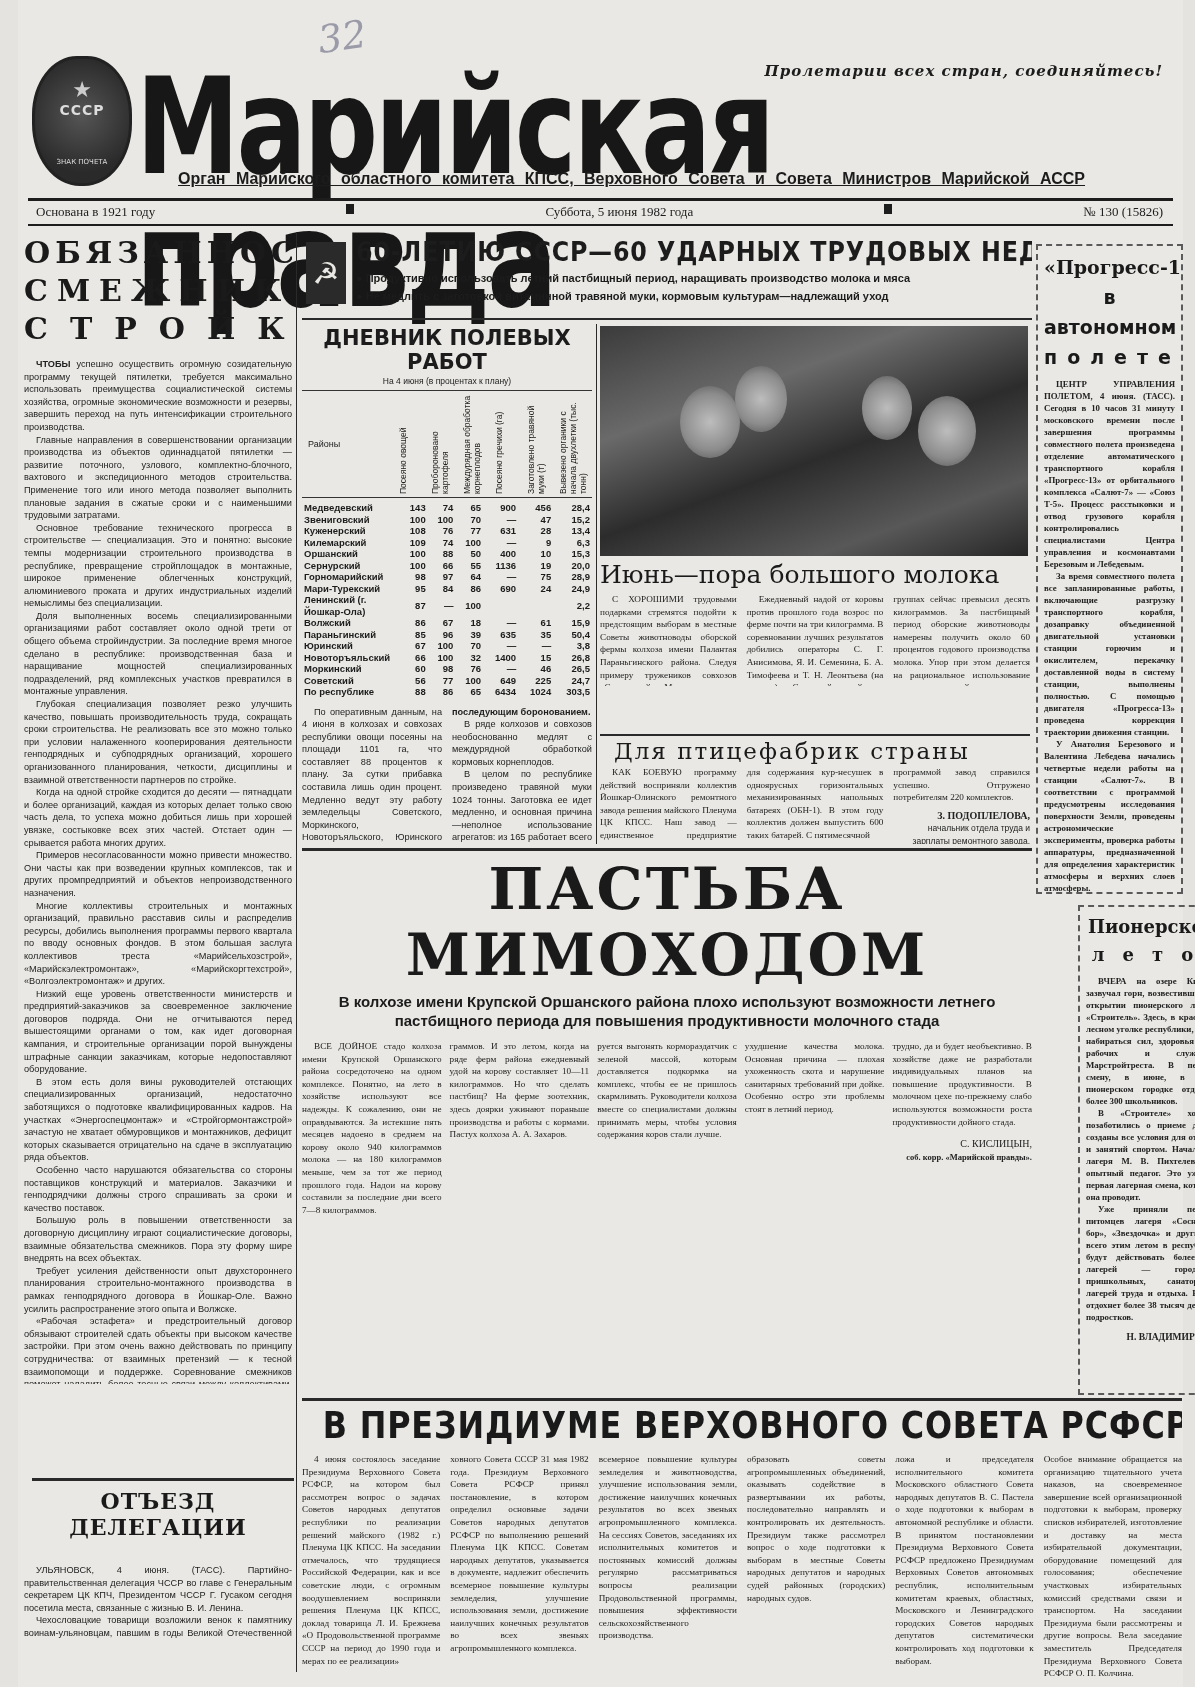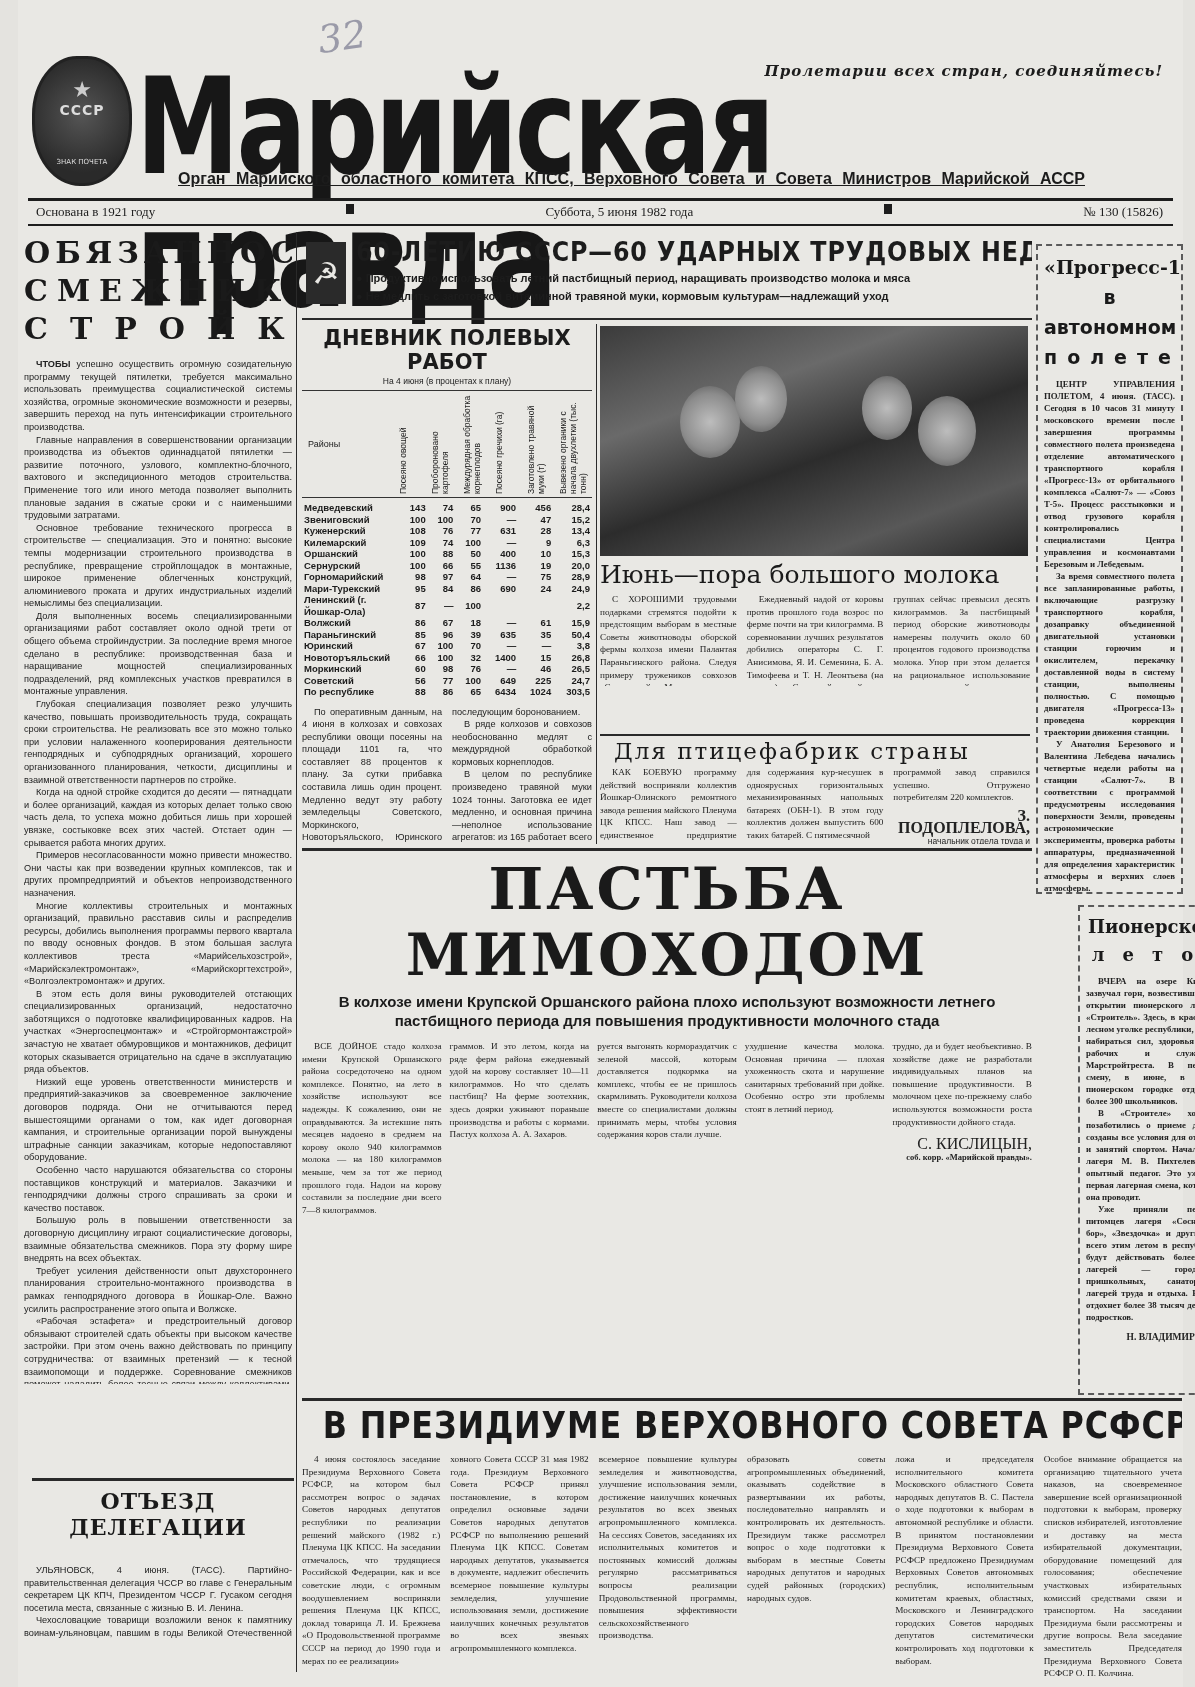--- a/index.html
+++ b/index.html
@@ -26,21 +26,21 @@
   .cond { font-family: "DejaVu Sans", sans-serif; font-weight: bold; transform-origin: left top; }
   .block { position: absolute; overflow: hidden; }
   table.diary { width: 100%; border-collapse: collapse; font-family: "Liberation Sans", sans-serif; font-size: 9.5px; font-weight: bold; }
   table.diary td { padding: 0 2px; line-height: 11.5px; text-align: right; }
   table.diary td:first-child { text-align: left; }
   .th-rot { writing-mode: vertical-rl; transform: rotate(180deg); font-size: 8.5px; font-weight: normal; height: 100px; text-align: left; }
   .photo { background: linear-gradient(160deg, #3b3b3b 0%, #6a6a6a 30%, #2c2c2c 55%, #585858 80%, #262626 100%); position: relative; }
   .photo .face { position:absolute; border-radius: 50%; background: radial-gradient(circle, #bdbdbd 0%, #8c8c8c 60%, #505050 100%); }
   .cols { display: flex; gap: 10px; }
   .cols > div { flex: 1; }
-  .sig { text-align: right; font-size: 16px; font-weight: bold; font-family: "Liberation Serif", serif; }
+  .sig { text-align: right; font-size: 10px; font-weight: bold; font-family: "Liberation Serif", serif; }
   .boxed { border: 2px solid #2a2a2a; padding: 6px 6px; }
   .dashed { border: 2px dashed #5a5a5a; }
 </style>
 </head>
 <body>
 
 <div class="page">
 
   <div class="handwrite">32</div>
 
@@ -70,22 +70,22 @@
     </div>
     <div class="txt" style="margin-top:10px;">
       <p><span class="lead">ЧТОБЫ</span> <span>успешно осуществить огромную созидательную программу текущей пятилетки, требуется максимально использовать преимущества социалистической системы хозяйства, огромные экономические возможности и резервы, завершить переход на путь интенсификации строительного производства.</span></p>
       <p>Главные направления в совершенствовании организации производства из объектов одиннадцатой пятилетки — развитие поточного, узлового, комплектно-блочного, вахтового и экспедиционного методов строительства. Применение того или иного метода позволяет выполнить плановые задания в сжатые сроки и с наименьшими трудовыми затратами.</p>
       <p>Основное требование технического прогресса в строительстве — специализация. Это и понятно: высокие темпы модернизации строительного производства в республике, превращение стройплощадок в монтажные, широкое применение облегченных конструкций, алюминиевого проката и других индустриальных изделий немыслимы без специализации.</p>
       <p>Доля выполненных восемь специализированными организациями работ составляет около одной трети от общего объема стройиндустрии. За последние время многое сделано в республике: производственная база и наращивание мощностей специализированных подразделений, ряд комплексных участков превратился в монтажные управления.</p>
       <p>Глубокая специализация позволяет резко улучшить качество, повышать производительность труда, сокращать сроки строительства. Не реализовать все это можно только при условии налаженного кооперирования деятельности генподрядных и субподрядных организаций, хорошего организованного планирования, четкости, дисциплины и взаимной ответственности партнеров по стройке.</p>
       <p>Когда на одной стройке сходится до десяти — пятнадцати и более организаций, каждая из которых делает только свою часть дела, то успеха можно добиться лишь при хорошей увязке, состыковке всех этих частей. Отстает один — срывается работа многих других.</p>
       <p>Примеров несогласованности можно привести множество. Они часты как при возведении крупных комплексов, так и других промпредприятий и объектов непроизводственного назначения.</p>
       <p>Многие коллективы строительных и монтажных организаций, правильно расставив силы и распределив ресурсы, добились выполнения программы первого квартала по вводу основных фондов. В этом большая заслуга коллективов треста «Марийсельхозстрой», «Марийскэлектромонтаж», «Марийскоргтехстрой», «Волгоэлектромонтаж» и других.</p>
+      <p>Низкий еще уровень ответственности министерств и предприятий-заказчиков за своевременное заключение договоров подряда. Они не отчитываются перед вышестоящими органами о том, как идет договорная кампания, и строительные организации порой вынуждены штрафные санкции заказчикам, которые недопоставляют оборудование.</p>
       <p>В этом есть доля вины руководителей отстающих специализированных организаций, недостаточно заботящихся о подготовке квалифицированных кадров. На участках «Энергоспецмонтаж» и «Стройгормонтажстрой» зачастую не хватает обмуровщиков и монтажников, дефицит которых сказывается отрицательно на сдаче в эксплуатацию ряда объектов.</p>
-      <p>Низкий еще уровень ответственности министерств и предприятий-заказчиков за своевременное заключение договоров подряда. Они не отчитываются перед вышестоящими органами о том, как идет договорная кампания, и строительные организации порой вынуждены штрафные санкции заказчикам, которые недопоставляют оборудование.</p>
       <p>Особенно часто нарушаются обязательства со стороны поставщиков конструкций и материалов. Заказчики и генподрядчики должны строго спрашивать за сроки и качество поставок.</p>
       <p>Большую роль в повышении ответственности за договорную дисциплину играют социалистические договоры, взаимные обязательства смежников. Пора эту форму шире внедрять на всех объектах.</p>
       <p>Требует усиления действенности опыт двухстороннего планирования строительно-монтажного производства в рамках генподрядного договора в Йошкар-Оле. Важно усилить распространение этого опыта и Волжске.</p>
       <p>«Рабочая эстафета» и предстроительный договор обязывают строителей сдать объекты при высоком качестве застройки. При этом очень важно действовать по принципу сотрудничества: от взаимных претензий — к тесной взаимопомощи и поддержке. Соревнование смежников поможет наладить более тесные связи между коллективами, укрепить договорную дисциплину, воспитывать чувство патриотизма, любви к городу или поселку, который проектируешь и строишь.</p>
     </div>
   </div>
   <div class="hline" style="left:14px; top:1478px; width:262px; height:3px;"></div>
   <div class="block" style="left:6px; top:1488px; width:268px; height:150px;">
     <div class="big-h" style="font-size:22px; letter-spacing:1px;">ОТЪЕЗД ДЕЛЕГАЦИИ</div>
     <div class="txt" style="margin-top:24px;">
@@ -265,21 +265,21 @@
             <td>303,5</td>
           </tr>
         </tbody>
     </table>
     <div class="cols" style="margin-top:8px;">
       <div class="txt">
         <p>По оперативным данным, на 4 июня в колхозах и совхозах республики овощи посеяны на площади 1101 га, что составляет 88 процентов к плану. За сутки прибавка составила лишь один процент. Медленно ведут эту работу земледельцы Советского, Моркинского, Новоторъяльского, Юринского районов.</p>
 
       </div>
       <div class="txt">
-        <p style="text-indent:0;">последующим боронованием.</p>
+        <p style="text-indent:0;font-weight:bold;">последующим боронованием.</p>
         <p>В ряде колхозов и совхозов необоснованно медлят с междурядной обработкой кормовых корнеплодов.</p>
         <p>В целом по республике произведено травяной муки 1024 тонны. Заготовка ее идет медленно, и основная причина —неполное использование агрегатов: из 165 работает всего 80.</p>
 
       </div>
     </div>
   </div>
 
   <div class="vline" style="left:578px; top:324px; height:520px;"></div>
 
   <div class="block" style="left:582px; top:326px; width:430px; height:360px;">

